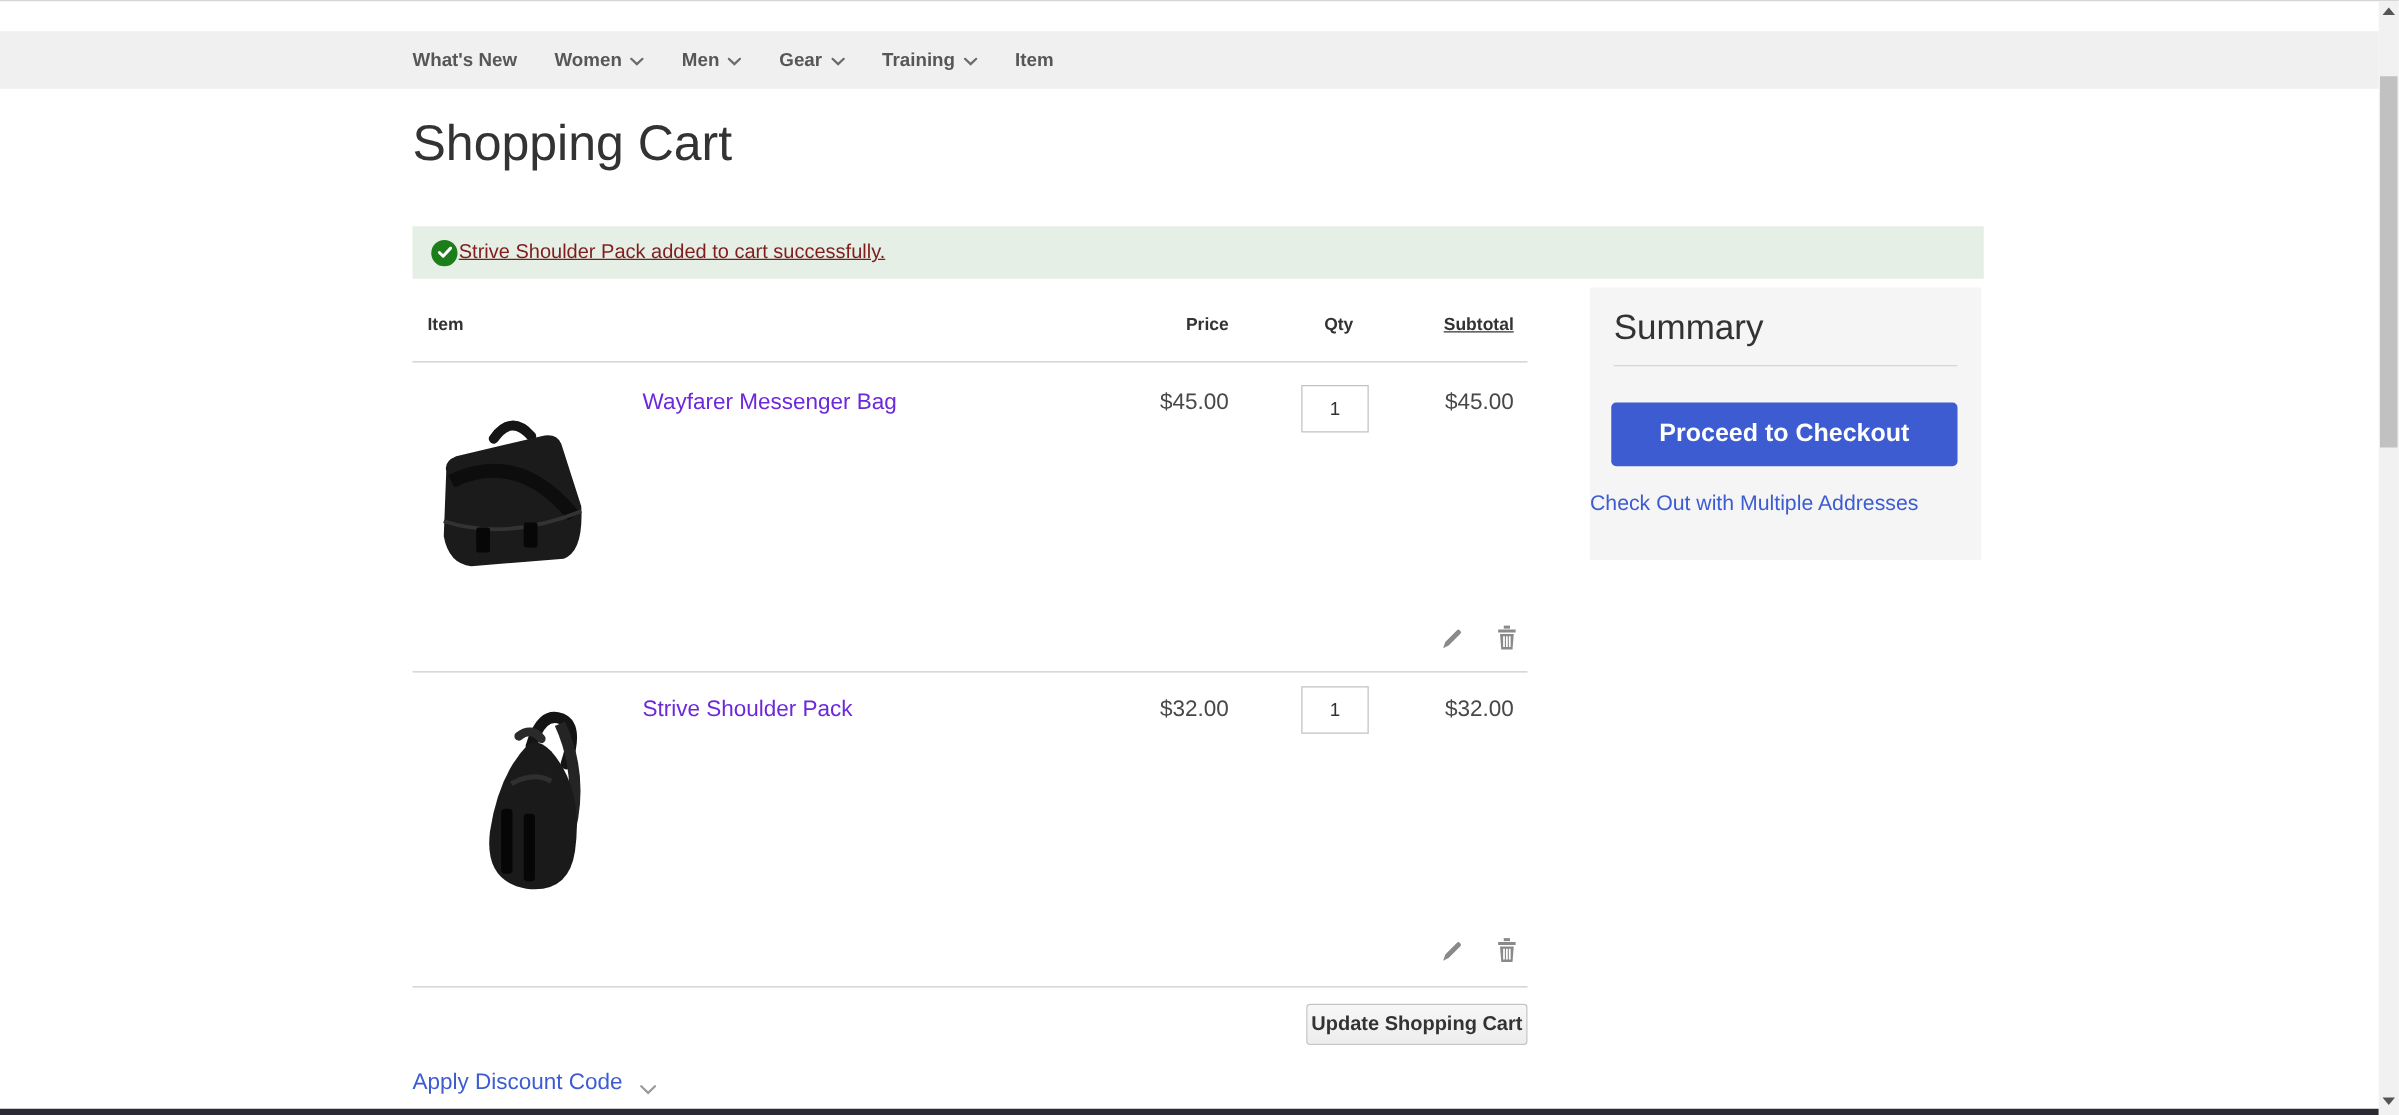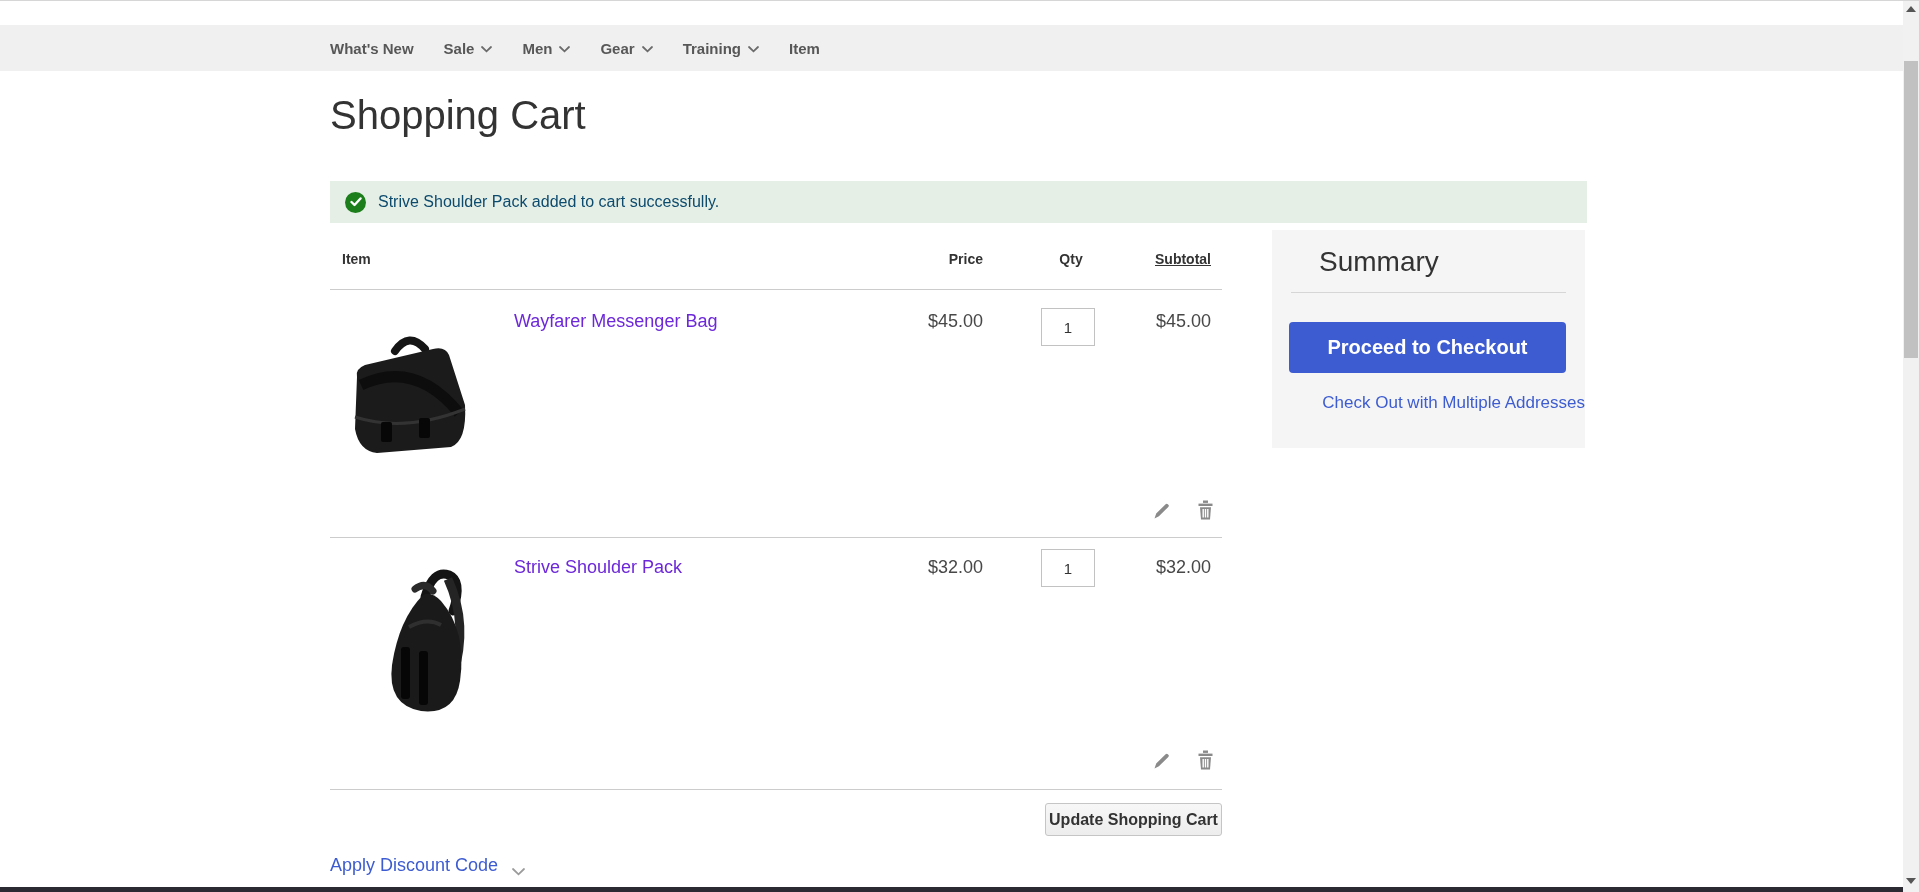--- a/index.html
+++ b/index.html
@@ -12,21 +12,21 @@
   .nav-list { position:absolute; left:330px; top:0; height:46px; display:flex; align-items:center; gap:30px; }
   .nav-item { display:flex; align-items:center; gap:7px; font-size:15px; font-weight:700; color:#575757; cursor:pointer; white-space:nowrap; }
   .nav-item svg { display:block; margin-top:2px; }
 
   
   .page-title { position:absolute; left:330px; top:92px; font-size:40px; font-weight:300; color:#333; letter-spacing:0; }
 
   
   .msg-success { position:absolute; left:330px; top:180px; width:1257px; height:42px; background:#e5efe5; display:flex; align-items:center; padding-left:15px; }
   .msg-icon { width:21px; height:21px; border-radius:50%; background:#1b7e1b; display:flex; align-items:center; justify-content:center; flex:0 0 auto; }
-  .msg-text { margin-left:12px; font-size:16px; color:#0c4a6e; }
+  .msg-text { margin-left:1px; font-size:16px; color:#7f1d1d;text-decoration:underline; }
 
   
   .cart { position:absolute; left:330px; top:240px; width:892px; height:660px; }
   .hdr { position:absolute; top:10px; font-size:14px; font-weight:700; color:#333; }
   .hdr-item { left:12px; }
   .hdr-price { right:239px; }
   .hdr-qty { left:705px; width:72px; text-align:center; }
   .hdr-subtotal { right:11px;text-decoration:underline; }
   .rule { position:absolute; left:0; width:892px; height:0; border-top:1px solid #cccccc; }
   .rule-head { top:48px; } .rule-r1 { top:296px; } .rule-r2 { top:548px; }
@@ -42,24 +42,24 @@
   .prod-img { position:absolute; }
 
   
   .btn-secondary { position:absolute; left:715px; top:562px; width:177px; height:33px; background:linear-gradient(#f7f7f7,#ededed); border:1px solid #c5c5c5; border-radius:3px; font-size:16px; font-weight:700; color:#333; font-family:inherit; cursor:pointer; }
   .discount { position:absolute; left:0; top:614px; display:flex; align-items:flex-end; gap:14px; cursor:pointer; }
   .link { color:#3d5cd1; font-size:17px; text-decoration:none; }
   .discount .link { font-size:18px; }
 
   
   .summary { position:absolute; left:1272px; top:229px; width:313px; height:218px; background:#f5f5f5; }
-  .summary-title { position:absolute; left:19px; top:16px; font-size:28px; font-weight:300; color:#333;margin-left:28px; }
+  .summary-title { position:absolute; left:19px; top:16px; font-size:28px; font-weight:300; color:#333; }
   .summary-rule { position:absolute; left:19px; right:19px; top:62px; border-top:1px solid #d6d6d6; }
   .btn-primary { position:absolute; left:17px; top:92px; width:277px; height:51px; background:#3e5cd2; border:none; border-radius:4px; color:#fff; font-size:20px; font-weight:700; font-family:inherit; cursor:pointer; }
-  .multi-link { position:absolute; left:0; top:163px; width:313px; text-align:right; }
+  .multi-link { position:absolute; left:0; top:163px; width:313px; text-align:left; }
 
   
   .footer-strip { position:absolute; left:0; top:886px; width:1903px; height:6px; background:#2b2a33; }
 
   
   .scrollbar { position:absolute; right:0; top:0; width:16px; height:892px; background:#f1f1f1; }
   .sb-thumb { position:absolute; left:1px; top:60px; width:14px; height:297px; background:#c1c1c1; }
   .sb-arrow { position:absolute; left:0; width:16px; height:16px; display:flex; align-items:center; justify-content:center; }
   .sb-up { top:0; } .sb-down { top:872px; }
   .tri-up { width:0; height:0; border-left:5px solid transparent; border-right:5px solid transparent; border-bottom:6px solid #555; }
@@ -69,21 +69,21 @@
 <body>
 
 <div class="stage">
 
   <div class="navbar">
     <div class="nav-list">
       <div class="nav-item">
         <span>What's New</span>
       </div>
       <div class="nav-item">
-        <span>Sale</span>
+        <span>Women</span>
         <svg width="11" height="7" viewBox="0 0 11 7">
             <polyline points="1,1 5.5,5.3 10,1" fill="none" stroke="#6b6b6b" stroke-width="1.8" stroke-linecap="round"></polyline>
           </svg>
       </div>
       <div class="nav-item">
         <span>Men</span>
         <svg width="11" height="7" viewBox="0 0 11 7">
             <polyline points="1,1 5.5,5.3 10,1" fill="none" stroke="#6b6b6b" stroke-width="1.8" stroke-linecap="round"></polyline>
           </svg>
       </div>

